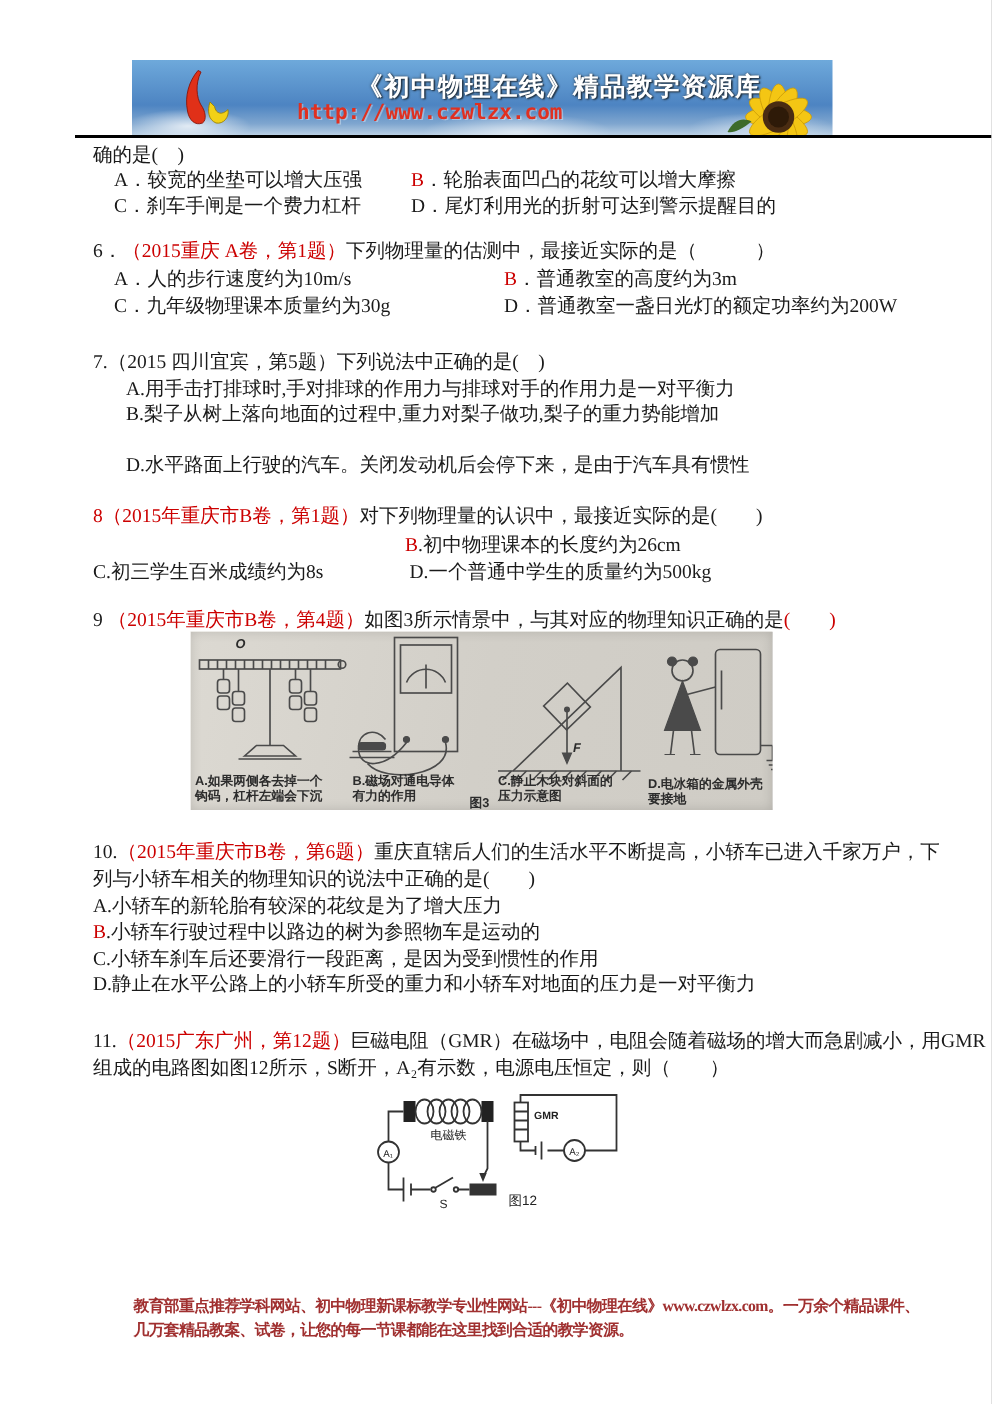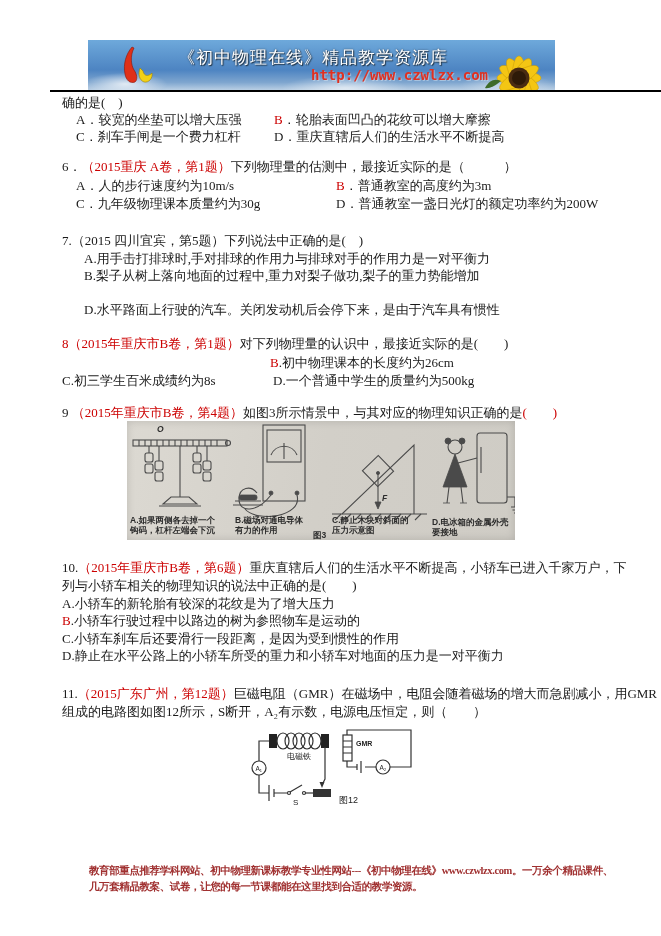--- a/index.html
+++ b/index.html
@@ -15,27 +15,27 @@
   #banner{
     position:absolute;left:88px;top:40px;width:467px;height:50px;
     background:
       radial-gradient(ellipse 60px 16px at 8% 88%, rgba(255,255,255,.75), rgba(255,255,255,0) 70%),
       radial-gradient(ellipse 90px 18px at 55% 96%, rgba(255,255,255,.6), rgba(255,255,255,0) 70%),
       radial-gradient(ellipse 70px 14px at 90% 90%, rgba(255,255,255,.5), rgba(255,255,255,0) 70%),
       linear-gradient(180deg,#6ea9db 0%,#4d84c2 60%,#7fa6cf 85%,#b9cfe4 100%);
     overflow:hidden;
   }
   #banner-title{
-    position:absolute;left:90px;top:6px;width:330px;text-align:left;
+    position:absolute;left:90px;top:6px;width:330px;text-align:right;
     font-family:"Liberation Sans","DejaVu Sans",sans-serif;
-    font-weight:normal;font-size:17px;color:#ffffff;letter-spacing:1px;
+    font-weight:bold;font-size:17px;color:#ffffff;letter-spacing:1px;
     text-shadow:1px 1px 1px #234, 0 0 2px #345;
   }
   #banner-url{
-    position:absolute;left:110px;top:27px;width:290px;text-align:right;
+    position:absolute;left:110px;top:27px;width:290px;text-align:left;
     font-family:"DejaVu Sans Mono","Liberation Mono",monospace;
     font-weight:bold;font-size:14px;color:#e03020;
     text-shadow:1px 1px 0 rgba(255,255,255,.35);
   }
   #banner-logo{position:absolute;left:22px;top:4px;}
   #banner-flower{position:absolute;right:2px;top:8px;}
   #rule{position:absolute;left:50px;top:90px;width:611px;height:2px;background:#000;}
   
   #fig3{
     position:absolute;left:127px;top:421px;width:388px;height:119px;
@@ -85,21 +85,21 @@
       </g>
       <path d="M6,40 C10,32 16,30 22,33 C16,38 10,41 6,40 Z" fill="#3d6b2a"></path>
     </svg>
   </div>
   <div id="rule"></div>
 
   <div class="ln" style="left:62px;top:95px">确的是(　)</div>
   <div class="ln" style="left:76px;top:112px">A．较宽的坐垫可以增大压强</div>
   <div class="ln" style="left:274px;top:112px"><span class="red">B</span><span>．轮胎表面凹凸的花纹可以增大摩擦</span></div>
   <div class="ln" style="left:76px;top:129px">C．刹车手闸是一个费力杠杆</div>
-  <div class="ln" style="left:274px;top:129px">D．重庆直辖后人们的生活水平不断提高</div>
+  <div class="ln" style="left:274px;top:129px">D．尾灯利用光的折射可达到警示提醒目的</div>
 
   <div class="ln" style="left:62px;top:159px"><span>6．</span><span class="red">（2015重庆 A卷，第1题）</span><span>下列物理量的估测中，最接近实际的是（　　　）</span></div>
   <div class="ln" style="left:76px;top:178px">A．人的步行速度约为10m/s</div>
   <div class="ln" style="left:336px;top:178px"><span class="red">B</span><span>．普通教室的高度约为3m</span></div>
   <div class="ln" style="left:76px;top:196px">C．九年级物理课本质量约为30g</div>
   <div class="ln" style="left:336px;top:196px">D．普通教室一盏日光灯的额定功率约为200W</div>
 
   <div class="ln" style="left:62px;top:233px">7.（2015 四川宜宾，第5题）下列说法中正确的是(　)</div>
   <div class="ln" style="left:84px;top:251px">A.用手击打排球时,手对排球的作用力与排球对手的作用力是一对平衡力</div>
   <div class="ln" style="left:84px;top:268px">B.梨子从树上落向地面的过程中,重力对梨子做功,梨子的重力势能增加</div>

